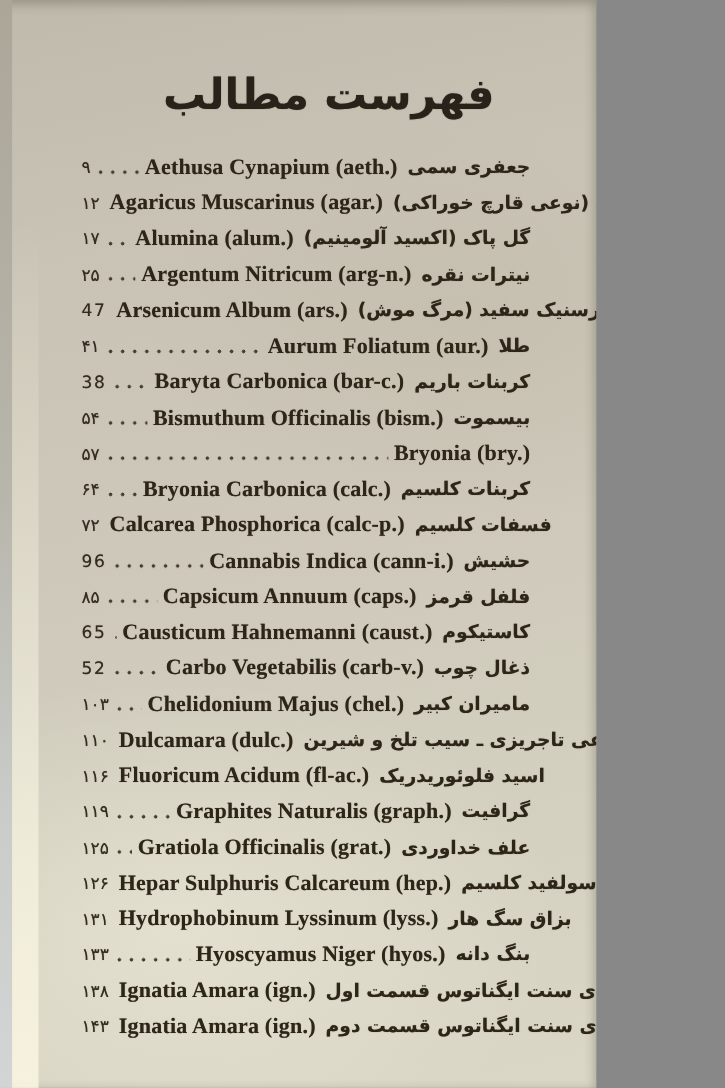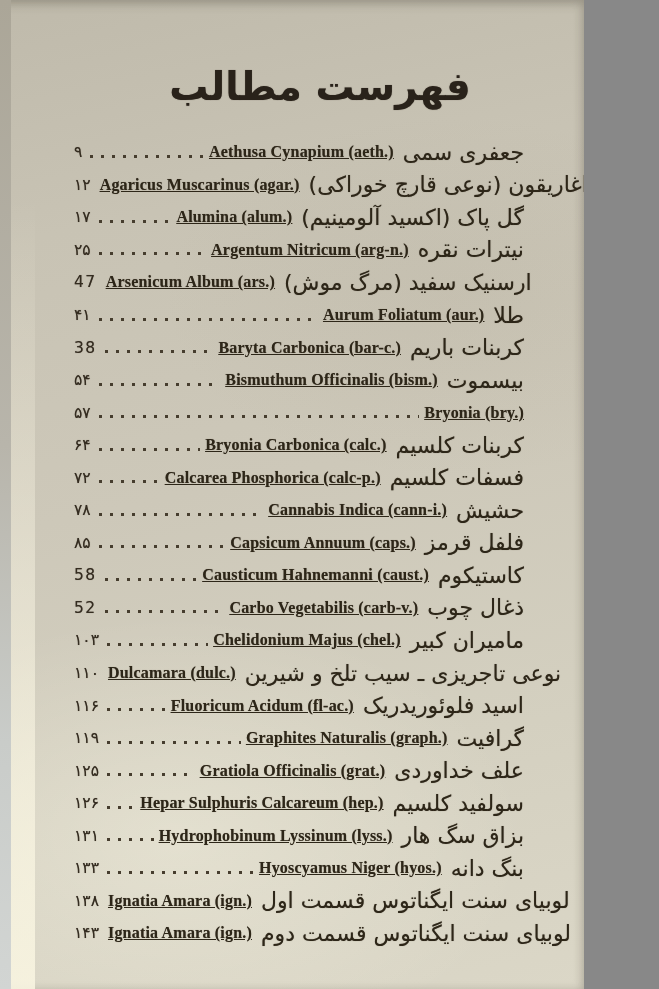--- a/index.html
+++ b/index.html
@@ -2,21 +2,21 @@
 <html lang="fa"><head>
 <meta charset="utf-8">
 <style>
   html, body {
     margin: 0;
     padding: 0;
     background: #888;
   }
   .page {
     position: relative;
-    width: 584px;
+    width: 542px;
     height: 989px;
     overflow: hidden;
     font-family: "DejaVu Sans", sans-serif;
     background:
       radial-gradient(ellipse 420px 260px at 78% 30%, rgba(150,140,118,0.10), rgba(0,0,0,0) 70%),
       radial-gradient(ellipse 500px 320px at 30% 85%, rgba(255,252,235,0.35), rgba(0,0,0,0) 70%),
       linear-gradient(168deg, #bfbaab 0%, #c8c3b4 22%, #cdc8b9 48%, #d4d0c0 75%, #dbd7c7 100%);
     box-shadow: inset 0 4px 10px rgba(60,55,45,0.25), inset -3px 0 8px rgba(90,85,70,0.12);
   }
   
@@ -74,34 +74,34 @@
     transform: translateY(4px);
     background-image: radial-gradient(circle, #463d2e 1.45px, rgba(0,0,0,0) 1.9px);
     background-size: 11px 11px;
     background-repeat: repeat-x;
     background-position: left center;
   }
   .latin {
     flex: 0 0 auto;
     font-family: "Liberation Serif", "DejaVu Serif", serif;
     font-weight: bold;
-    font-size: 16px;
+    font-size: 20px;
     color: #2d2618;
     letter-spacing: 0.2px;
     text-shadow: 0 0 0.7px rgba(45,35,25,0.55);
-    text-decoration: underline;
   }
   .fa {
     flex: 0 0 auto;
     margin-left: 9px;
     direction: rtl;
     unicode-bidi: isolate;
-    font-size: 22px;
+    font-size: 17px;
     color: #2d2618;
     text-shadow: 0 0 0.8px rgba(45,35,25,0.5);
+    font-weight: bold;
   }
 </style>
 </head>
 <body>
 
 <div class="page">
   <div class="edge-strip"></div>
   <div class="page-edge-highlight"></div>
 
   <div class="title">فهرست مطالب</div>
@@ -178,35 +178,35 @@
     </div>
 
     <div class="row">
       <span class="num">۷۲</span>
       <span class="dots"></span>
       <span class="latin">Calcarea Phosphorica (calc-p.)</span>
       <span class="fa">فسفات کلسیم</span>
     </div>
 
     <div class="row">
-      <span class="num">۷۸</span>
+      <span class="num">96</span>
       <span class="dots"></span>
       <span class="latin">Cannabis Indica (cann-i.)</span>
       <span class="fa">حشیش</span>
     </div>
 
     <div class="row">
       <span class="num">۸۵</span>
       <span class="dots"></span>
       <span class="latin">Capsicum Annuum (caps.)</span>
       <span class="fa">فلفل قرمز</span>
     </div>
 
     <div class="row">
-      <span class="num">58</span>
+      <span class="num">65</span>
       <span class="dots"></span>
       <span class="latin">Causticum Hahnemanni (caust.)</span>
       <span class="fa">کاستیکوم</span>
     </div>
 
     <div class="row">
       <span class="num">52</span>
       <span class="dots"></span>
       <span class="latin">Carbo Vegetabilis (carb-v.)</span>
       <span class="fa">ذغال چوب</span>

